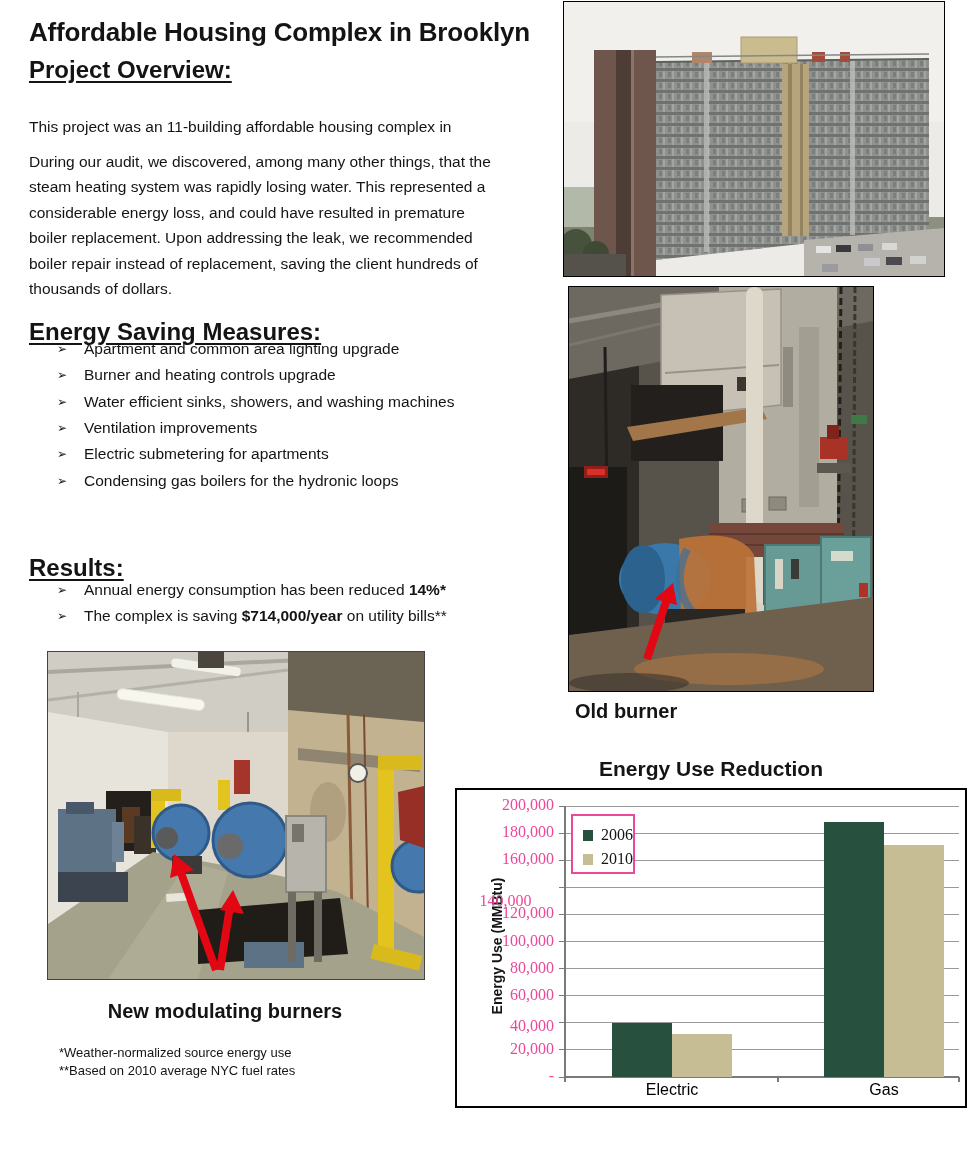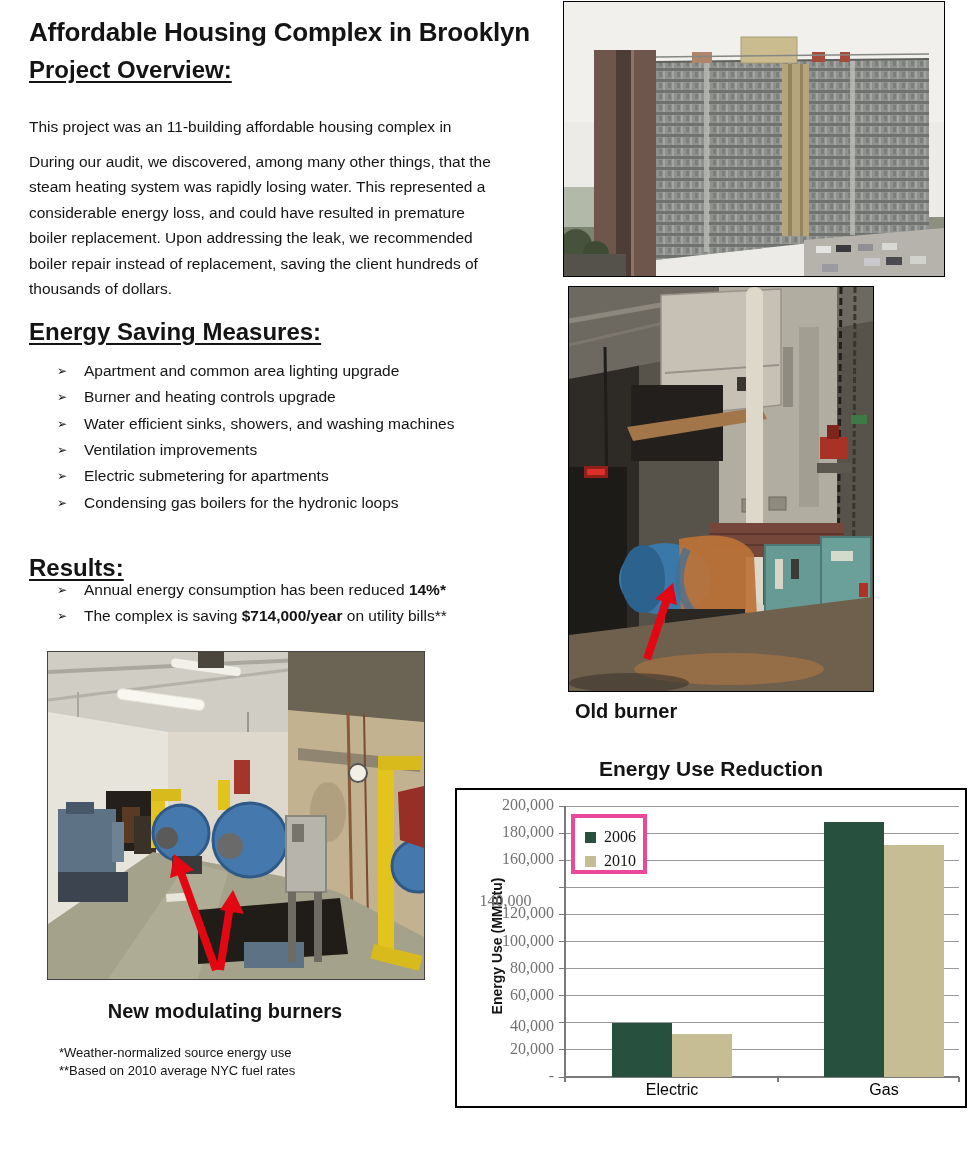--- a/index.html
+++ b/index.html
@@ -8,42 +8,42 @@
   .abs{position:absolute;}
   .title{left:29px;top:0px;font-size:26px;font-weight:bold;letter-spacing:-0.2px;}
   .heading{font-size:24px;font-weight:bold;text-decoration:underline;text-underline-offset:3px;}
   .h-overview{left:29px;top:56px;}
   .h-measures{left:29px;top:318px;}
   .h-results{left:29px;top:554px;}
   .para{left:29px;font-size:15.5px;line-height:25.4px;width:515px;}
   .p1{top:82px;margin-top:32px;}
   .p2{top:149px;}
   .bullets{left:57px;font-size:15.5px;line-height:25.35px;width:480px;}
-  .measures-list{top:358px;}
+  .measures-list{top:336px;}
   .results-list{top:577px;}
   .bullet-row{white-space:nowrap;}
   .bullet-marker{display:inline-block;width:27px;font-size:12px;vertical-align:1px;}
   .b{font-weight:bold;}
   .photo{border:1px solid #000;display:block;}
   .photo-building{left:563px;top:1px;}
   .photo-old{left:568px;top:286px;}
   .photo-new{left:47px;top:651px;border-color:#444;}
   .caption{font-size:20px;font-weight:bold;}
   .cap-old{left:575px;top:700px;}
   .cap-new{left:60px;top:1000px;width:330px;text-align:center;}
   .footnotes{left:59px;top:1044px;font-size:13px;line-height:17.5px;}
   .chart-title{left:455px;top:757px;width:512px;text-align:center;font-size:21px;font-weight:bold;}
   .chart-box{left:455px;top:788px;width:512px;height:320px;background:#fff;border:2px solid #000;box-sizing:border-box;}
   .chart-plot{position:absolute;left:0;top:0;width:100%;height:100%;}
   .ytick{position:absolute;left:0;width:97px;text-align:right;font-family:"Liberation Serif",serif;
-         font-size:16px;color:#737373;}
+         font-size:16px;color:#ec4899;}
   .gridline{position:absolute;height:1px;background:#9a9a9a;}
   .tickmark{position:absolute;background:#7a7a7a;}
   .bar{position:absolute;}
-  .legend{position:absolute;left:114px;top:24px;width:76px;height:60px;border:4px solid #ec4899;
+  .legend{position:absolute;left:114px;top:24px;width:64px;height:60px;border:2px solid #ec4899;
           background:#fff;box-sizing:border-box;padding:7px 0 0 10px;}
   .legend-item{display:flex;align-items:center;height:24px;}
   .legend-swatch{width:11px;height:11px;display:inline-block;margin-right:8px;}
   .legend-label{font-family:"Liberation Serif",serif;font-size:16px;}
   .cat-label{position:absolute;top:291px;transform:translateX(-50%);font-size:16px;color:#000;}
   .y-title-anchor{position:absolute;left:40px;top:155px;width:0;height:0;}
   .y-title{display:inline-block;white-space:nowrap;transform:translate(-50%,-50%) rotate(-90deg);
            font-size:14px;font-weight:bold;}
 </style>
 </head>

